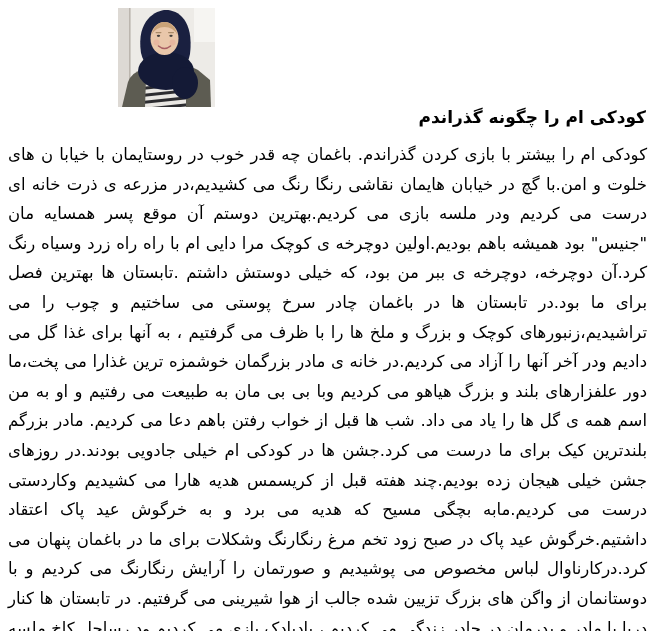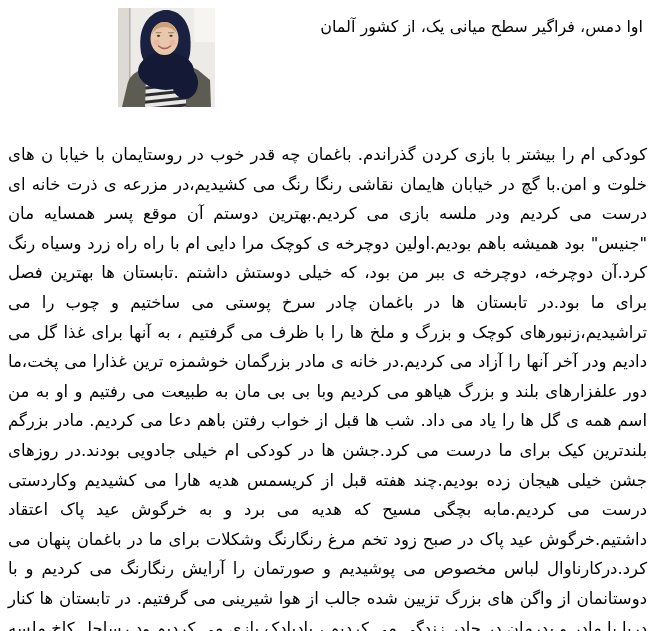--- a/index.html
+++ b/index.html
@@ -50,21 +50,20 @@
     line-height: 29.6px;
     direction: rtl;
     text-align: justify;
   }
 </style>
 </head>
 <body>
 
 <div class="page">
 
-  <div class="byline">اوا دمس، فراگیر سطح میانی یک، از کشور آلمان</div>
 
   <figure class="photo-frame">
     <svg viewBox="0 0 97 99" xmlns="http://www.w3.org/2000/svg">
       <defs>
         <pattern id="shirtStripes" width="8" height="7" patternUnits="userSpaceOnUse" patternTransform="rotate(-6)">
           <rect width="8" height="7" fill="#e9e7e3"></rect>
           <rect y="4" width="8" height="3" fill="#2c2c30"></rect>
         </pattern>
       </defs>
 
@@ -89,16 +88,17 @@
       <circle cx="54.5" cy="34.5" r="3" opacity="0.4" fill="#e79f92"></circle>
 
       <rect x="37.5" y="24" width="6" height="1.2" rx="0.6" fill="#a98a68"></rect>
       <rect x="50" y="24" width="6" height="1.2" rx="0.6" fill="#a98a68"></rect>
       <ellipse cx="40.5" cy="27.8" rx="1.7" ry="1.1" fill="#443f3b"></ellipse>
       <ellipse cx="53" cy="27.8" rx="1.7" ry="1.1" fill="#443f3b"></ellipse>
       <path d="M40.5,38 Q46.5,43 52.5,38" fill="none" stroke-width="1.6" stroke-linecap="round" stroke="#a85f63"></path>
     </svg>
   </figure>
 
+  <h1 class="article-title">کودکی ام را چگونه گذراندم</h1>
 
   <p class="article-body">کودکی ام را بیشتر با بازی کردن گذراندم. باغمان چه قدر خوب در روستایمان با خیابا ن های خلوت و امن.با گچ در خیابان هایمان نقاشی رنگا رنگ می کشیدیم،در مزرعه ی ذرت خانه ای درست می کردیم ودر ملسه بازی می کردیم.بهترین دوستم آن موقع پسر همسایه مان "جنیس" بود همیشه باهم بودیم.اولین دوچرخه ی کوچک مرا دایی ام با راه راه زرد وسیاه رنگ کرد.آن دوچرخه، دوچرخه ی ببر من بود، که خیلی دوستش داشتم .تابستان ها بهترین فصل برای ما بود.در تابستان ها در باغمان چادر سرخ پوستی می ساختیم و چوب را می تراشیدیم،زنبورهای کوچک و بزرگ و ملخ ها را با ظرف می گرفتیم ، به آنها برای غذا گل می دادیم ودر آخر آنها را آزاد می کردیم.در خانه ی مادر بزرگمان خوشمزه ترین غذارا می پخت،ما دور علفزارهای بلند و بزرگ هیاهو می کردیم وبا بی بی مان به طبیعت می رفتیم و او به من اسم همه ی گل ها را یاد می داد. شب ها قبل از خواب رفتن باهم دعا می کردیم. مادر بزرگم بلندترین کیک برای ما درست می کرد.جشن ها در کودکی ام خیلی جادویی بودند.در روزهای جشن خیلی هیجان زده بودیم.چند هفته قبل از کریسمس هدیه هارا می کشیدیم وکاردستی درست می کردیم.مابه بچگی مسیح که هدیه می برد و به خرگوش عید پاک اعتقاد داشتیم.خرگوش عید پاک در صبح زود تخم مرغ رنگارنگ وشکلات برای ما در باغمان پنهان می کرد.درکارناوال لباس مخصوص می پوشیدیم و صورتمان را آرایش رنگارنگ می کردیم و با دوستانمان از واگن های بزرگ تزیین شده جالب از هوا شیرینی می گرفتیم. در تابستان ها کنار دریا با مادر و پدرمان در چادر زندگی می کردیم ، بادبادک بازی می کردیم ود رساحل کاخ ملسه ای درست می کردیم. پدرومادرمان همیشه دوستدار مابودند ودرباره هرچیزی از جهان به ماتوضیح می دادند. یک کودکی به غیرازاین نمی توانستم آرزو کنم.</p>
 
 </div>
 
 </body></html>

